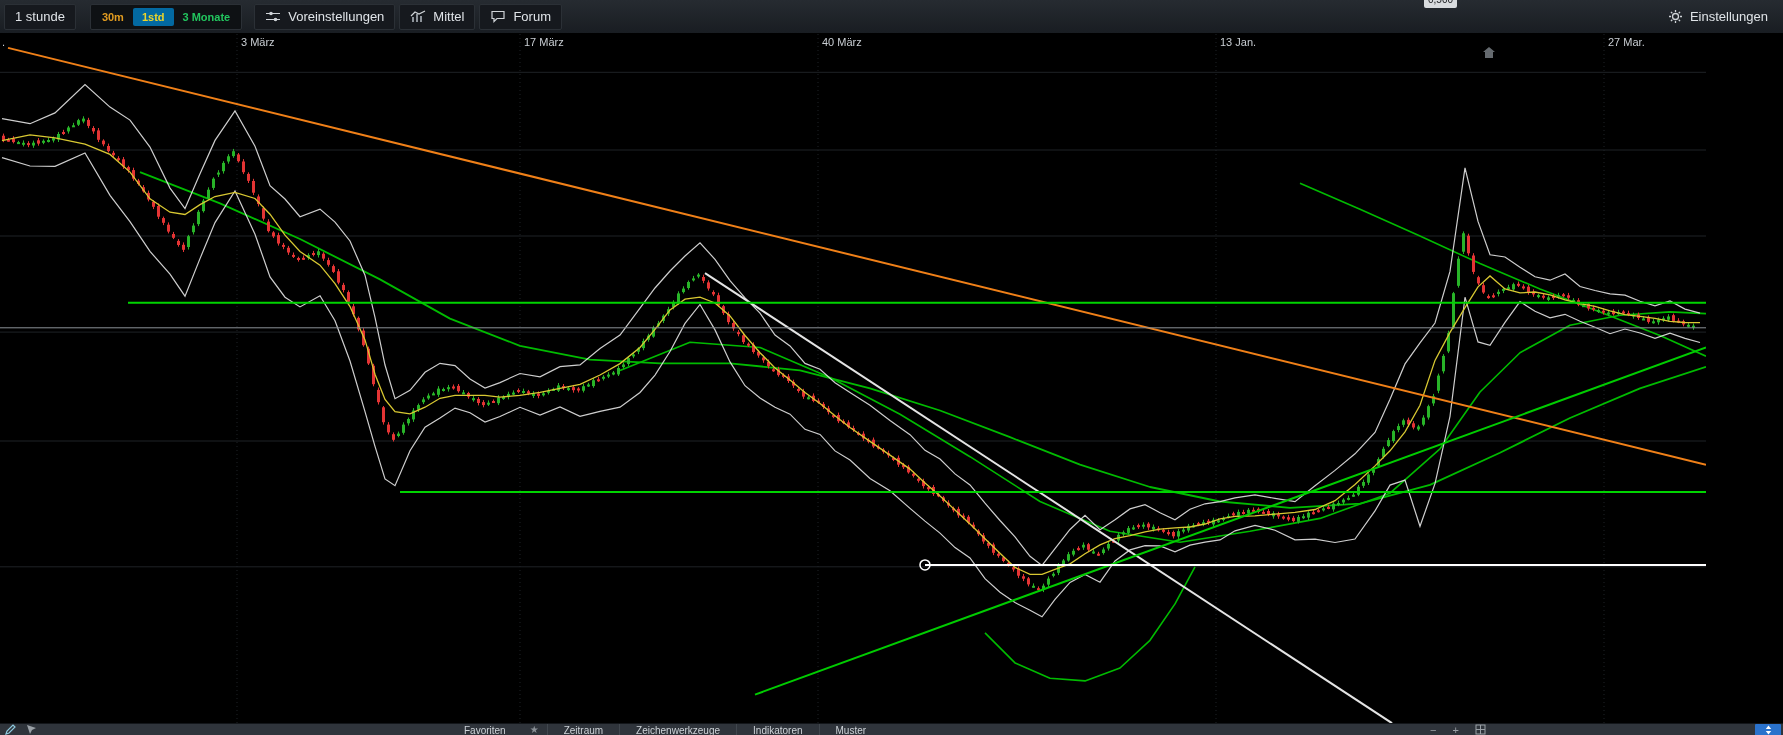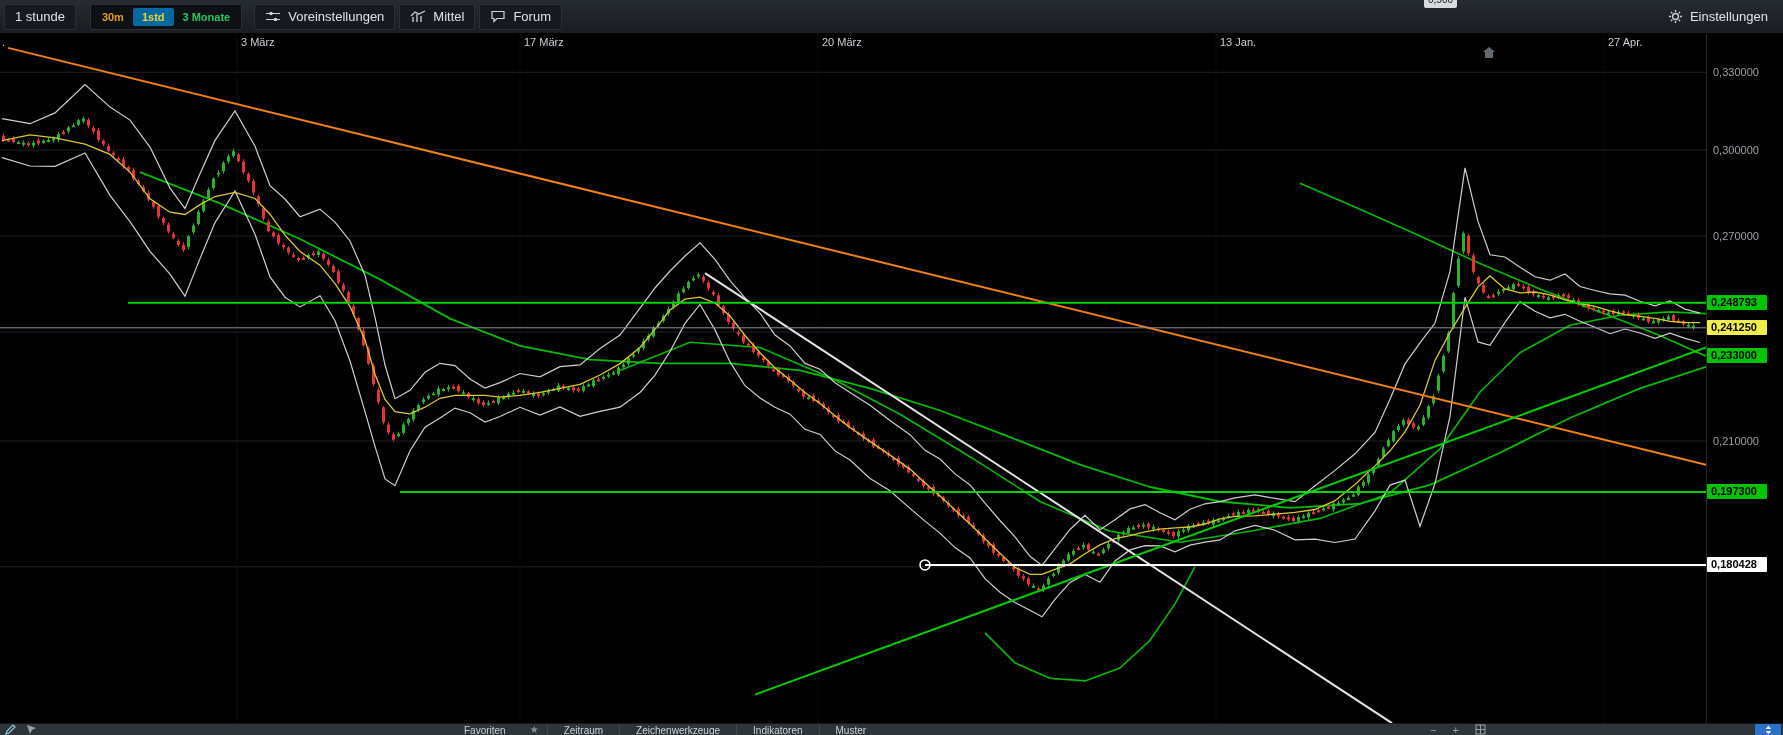--- a/index.html
+++ b/index.html
@@ -830,43 +830,31 @@
           <line x1="400" y1="457.9" x2="1706" y2="457.9" stroke="#00d400" stroke-width="2"></line>
           <line x1="925" y1="530.9" x2="1706" y2="530.9" stroke="#ffffff" stroke-width="2"></line>
           <circle cx="925" cy="530.9" r="5" fill="none" stroke="#ffffff" stroke-width="1.5"></circle>
           <line x1="0" y1="293.8" x2="1706" y2="293.8" stroke="#8a9096" stroke-width="1"></line>
         </g>
       </svg>
     <div id="date-axis">
         <div class="date-label" style="left: 2px;">.</div>
         <div class="date-label" style="left: 241px;">3 März</div>
         <div class="date-label" style="left: 524px;">17 März</div>
-        <div class="date-label" style="left: 822px;">20 März</div>
+        <div class="date-label" style="left: 822px;">40 März</div>
         <div class="date-label" style="left: 1220px;">13 Jan.</div>
-        <div class="date-label" style="left: 1608px;">27 Apr.</div>
+        <div class="date-label" style="left: 1608px;">27 Mar.</div>
       </div>
     <div class="home-btn">
       <svg width="14" height="13" viewBox="0 0 14 13">
           <path d="M7 1L13 6h-2v6H3V6H1z" fill="#777d83"></path>
         </svg>
     </div>
   </div>
 
-  <div class="price-axis" id="price-axis">
-      <div class="axis-label" style="top: 32.2578px;">0,330000</div>
-      <div class="axis-label" style="top: 110.021px;">0,300000</div>
-      <div class="axis-label" style="top: 195.985px;">0,270000</div>
-      <div class="axis-label" style="top: 401.032px;">0,210000</div>
-      <div class="axis-label" style="top: 526.804px;">0,180000</div>
-      <div class="price-tag" style="top: 260.726px; background: rgb(0, 196, 0);">0,248793</div>
-      <div class="price-tag" style="top: 285.846px; background: rgb(240, 238, 74);">0,241250</div>
-      <div class="price-tag" style="top: 314.235px; background: rgb(0, 196, 0);">0,233000</div>
-      <div class="price-tag" style="top: 449.93px; background: rgb(0, 196, 0);">0,197300</div>
-      <div class="price-tag" style="top: 522.866px; background: rgb(255, 255, 255);">0,180428</div>
-    </div>
 
   <div class="partial-top">0,500</div>
 
   <div class="bottom-bar">
     <div class="bb-left">
       <span class="bb-ic">
         <svg width="11" height="11" viewBox="0 0 11 11">
             <path d="M1 10l1-3 6-6 2 2-6 6z" fill="none" stroke="#8fcadf" stroke-width="1.2"></path>
           </svg>
       </span>

